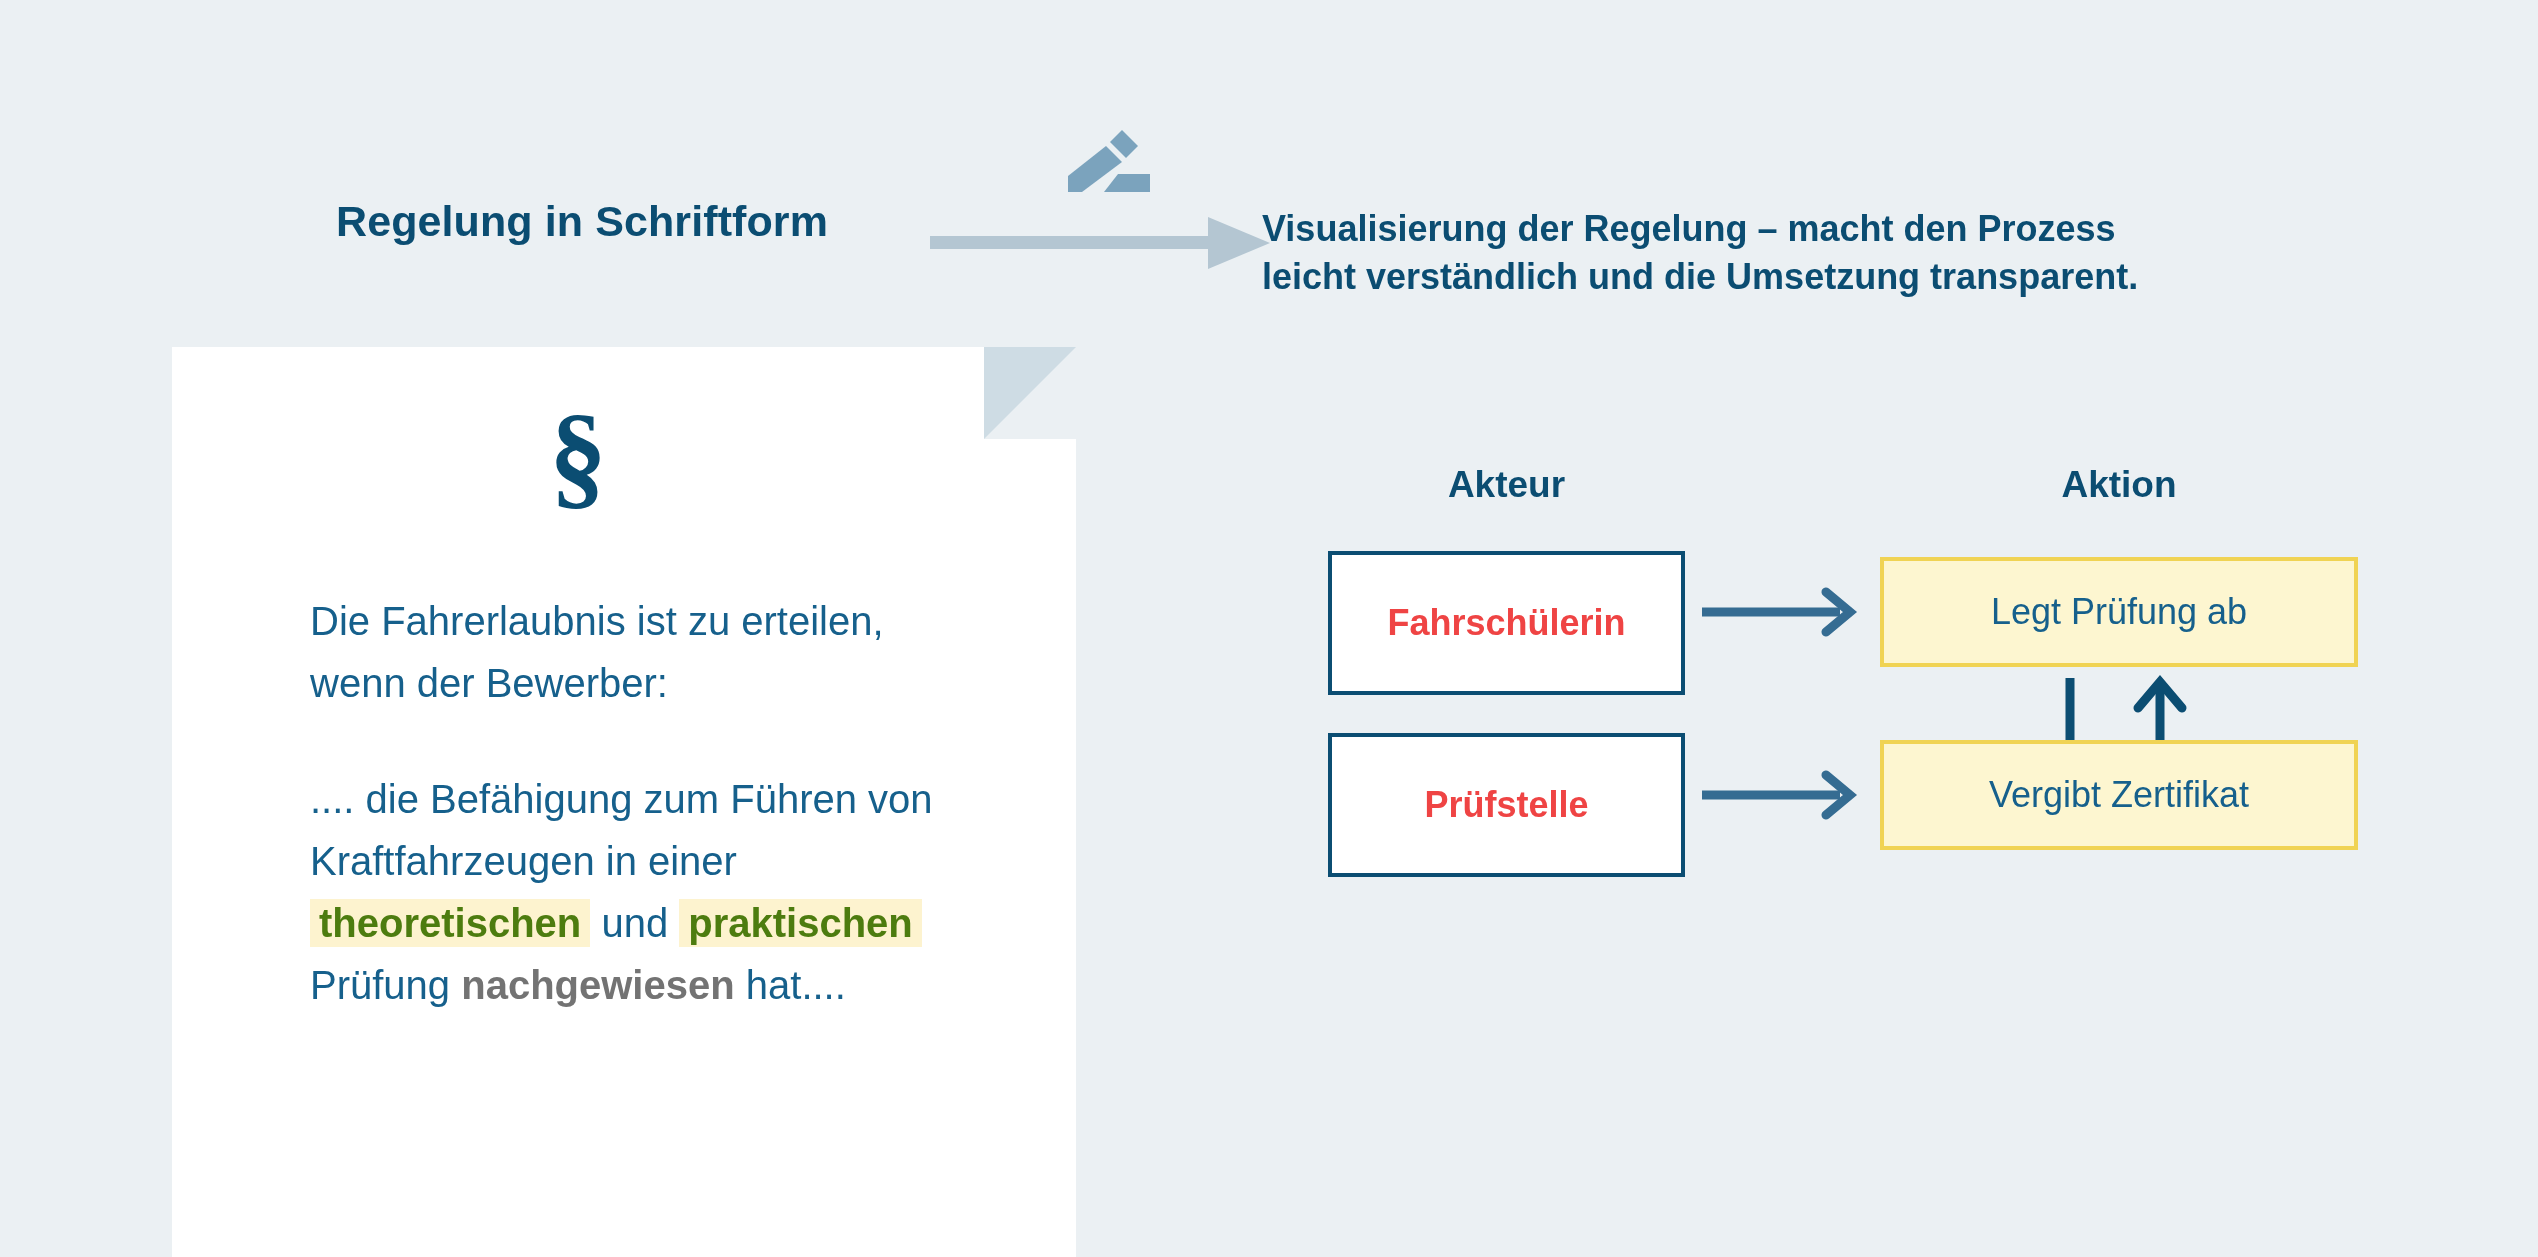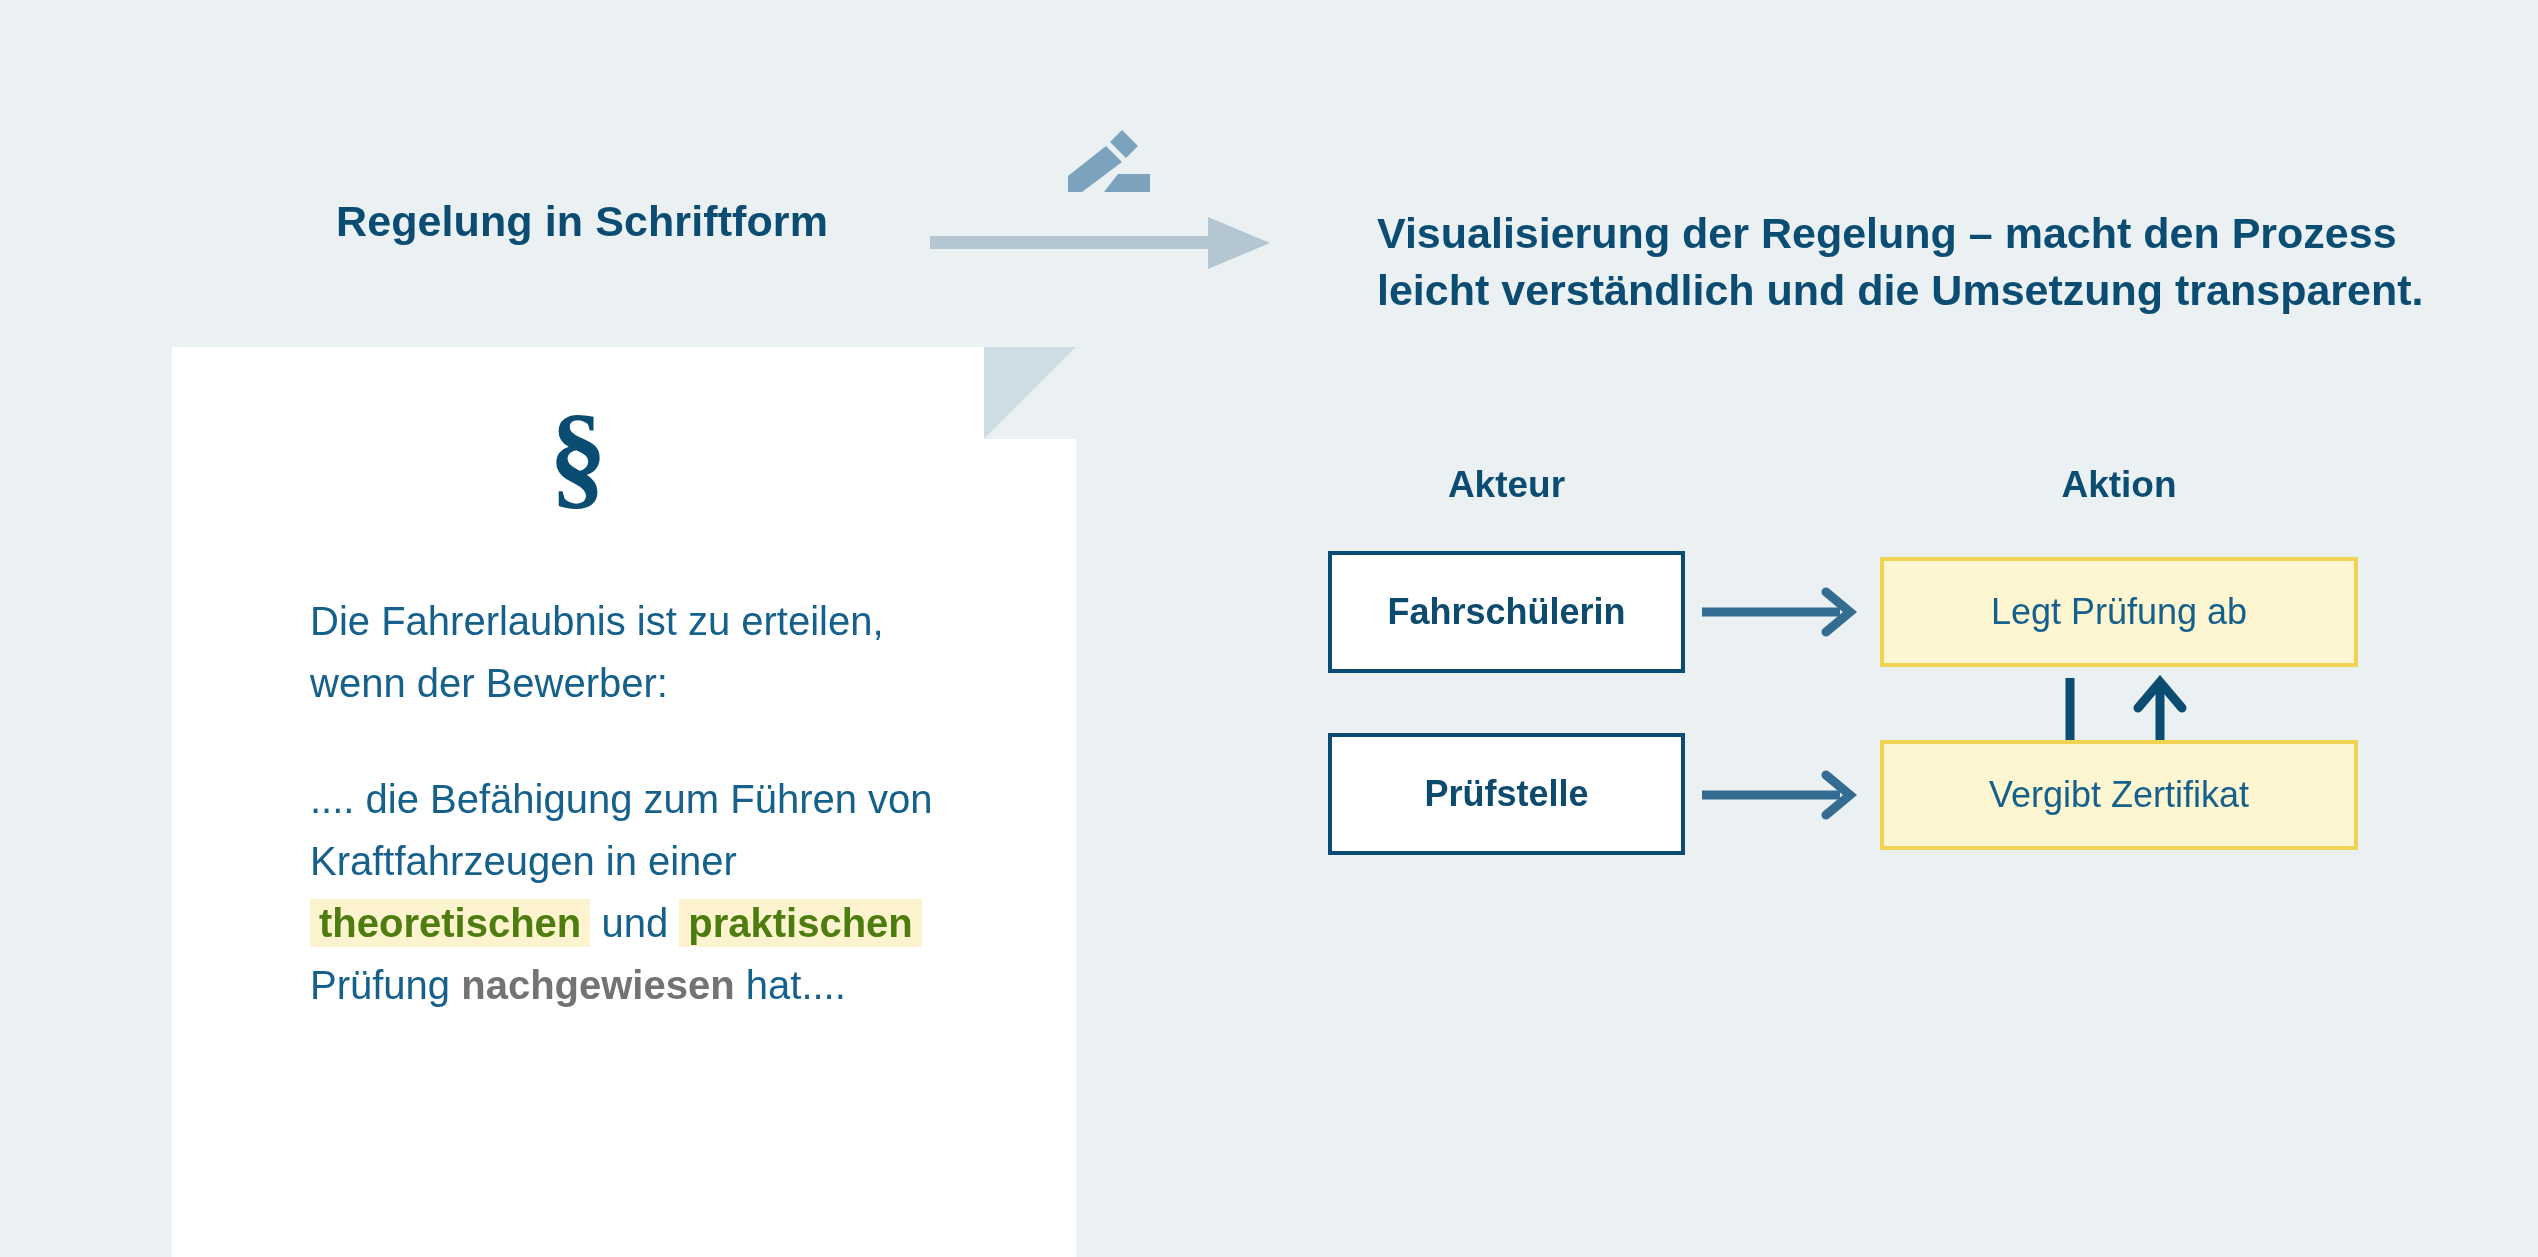--- a/index.html
+++ b/index.html
@@ -51,24 +51,24 @@
     position: absolute;
     left: 930px;
     top: 212px;
     width: 340px;
     height: 62px;
   }
 
   
   .right-header {
     position: absolute;
-    left: 1377px;
+    left: 1262px;
     top: 205px;
     width: 1120px;
-    font-size: 43px;
+    font-size: 36px;
     font-weight: 700;
     line-height: 1.32;
     color: #0b4d72;
   }
 
   
   .paper {
     position: absolute;
     left: 172px;
     top: 347px;
@@ -164,25 +164,25 @@
     align-items: center;
     justify-content: center;
     text-align: center;
     font-size: 36px;
     line-height: 1.2;
     box-sizing: border-box;
   }
   .node.actor {
     left: 0;
     width: 357px;
-    height: 122px;
+    height: 144px;
     background: #ffffff;
     border: 4px solid #0b4d72;
     font-weight: 700;
-    color: #0c4a6e;
+    color: #ef4444;
   }
   .node.action {
     left: 552px;
     width: 478px;
     height: 110px;
     background: #fdf6d0;
     border: 4px solid #f0d353;
     font-weight: 400;
     color: #16608c;
   }

